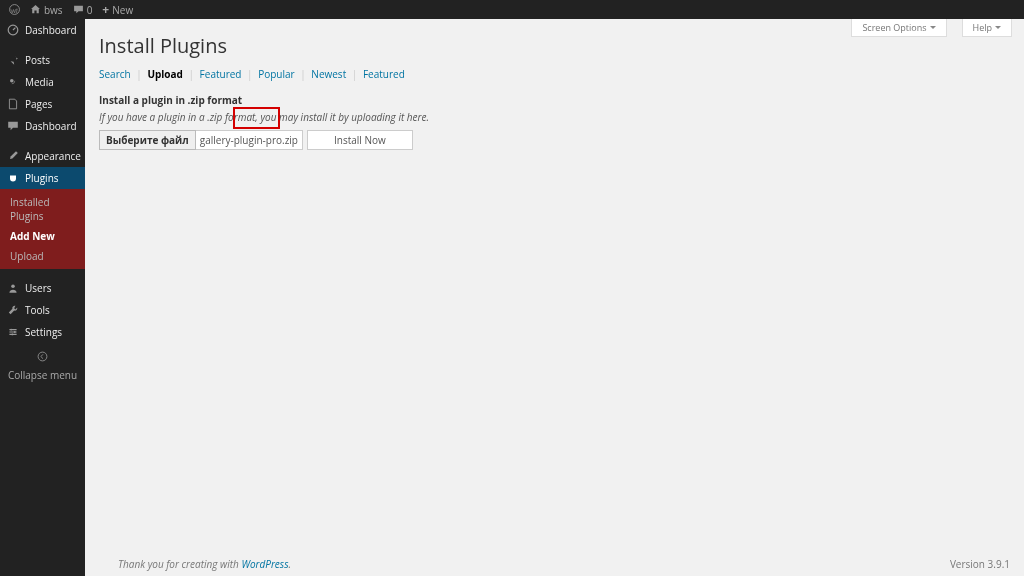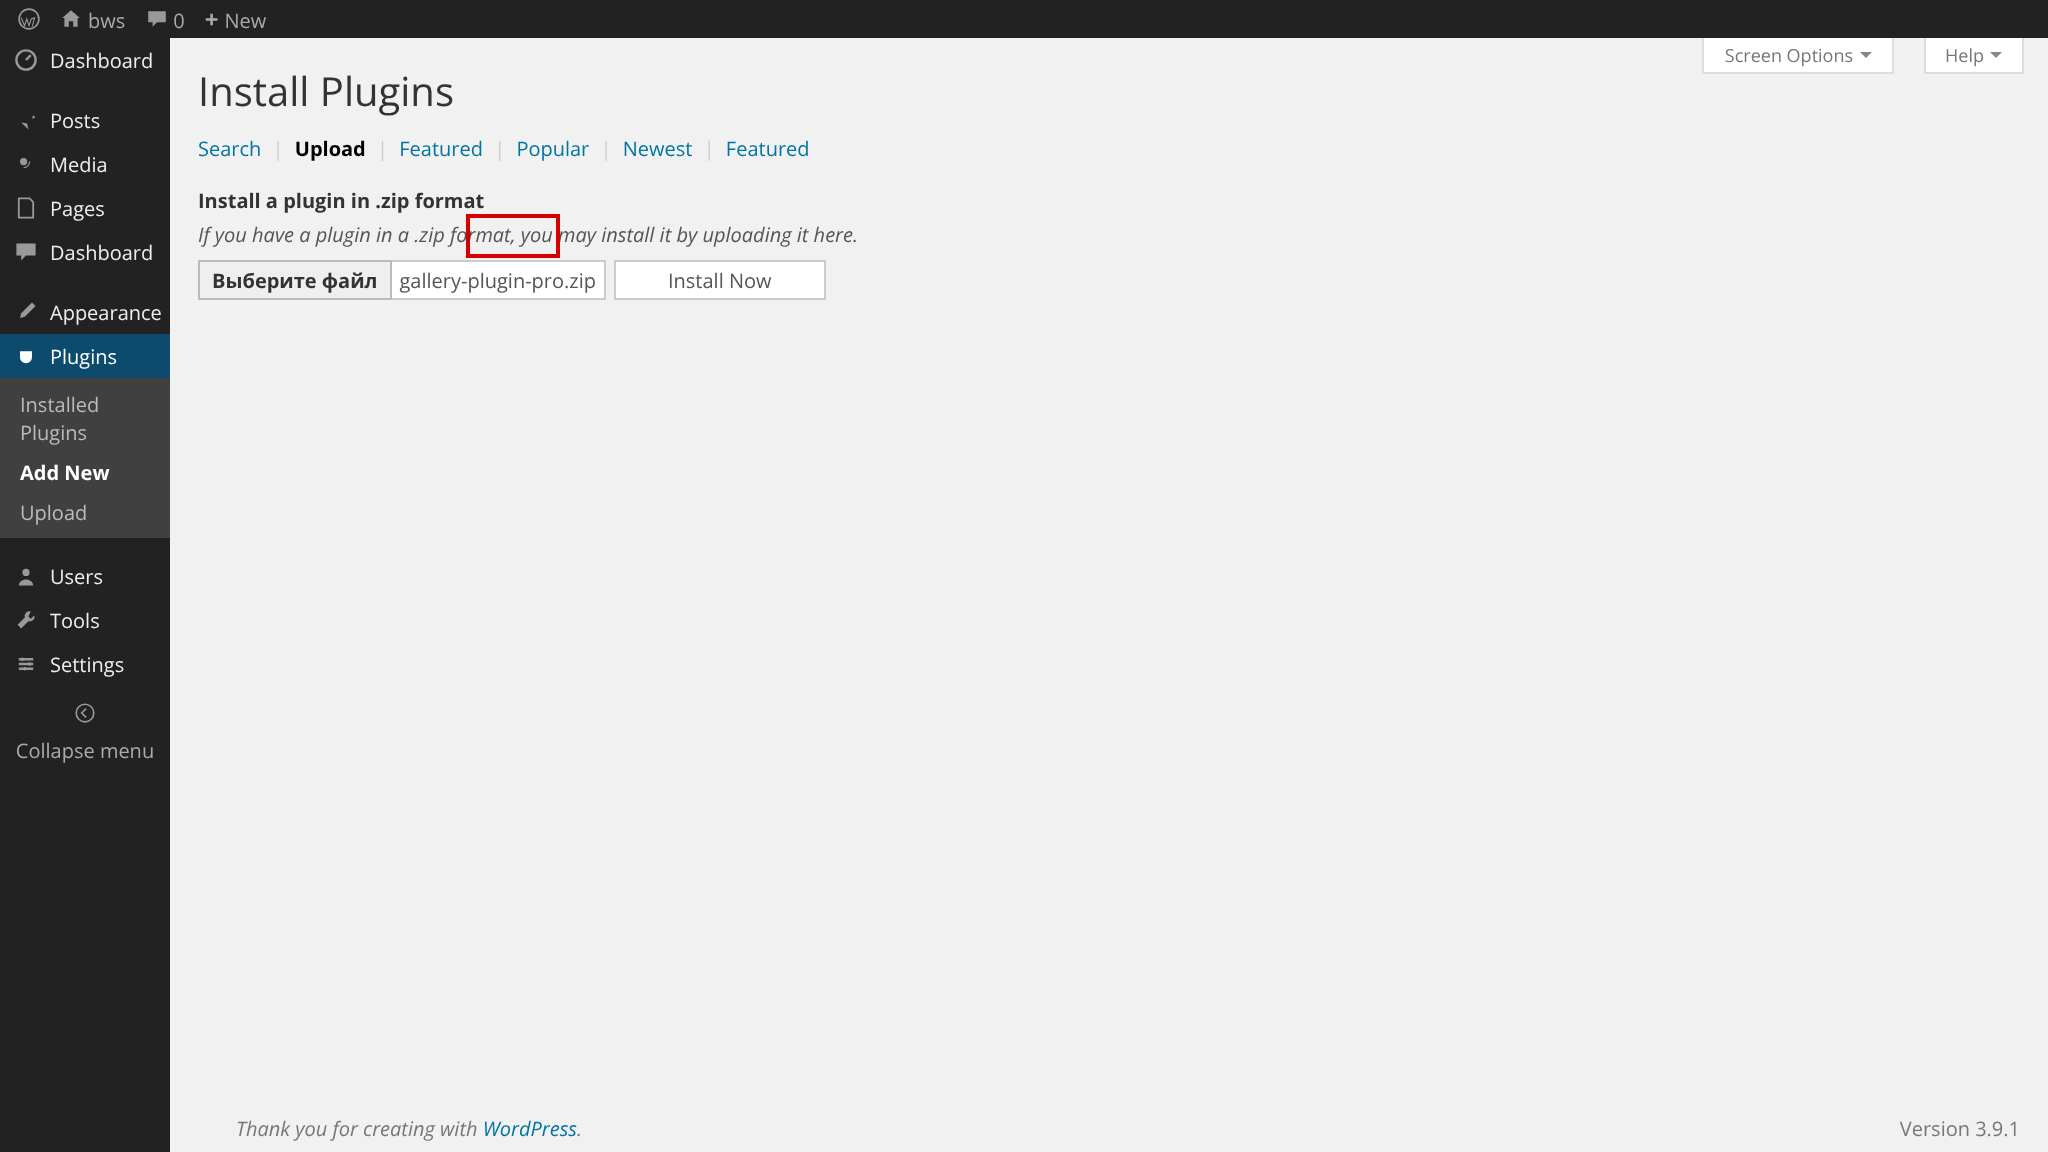--- a/index.html
+++ b/index.html
@@ -63,21 +63,21 @@
     .menu-item.active::after {
       content: '';
       position: absolute;
       right: -6px;
       top: 50%;
       margin-top: -6px;
       border: 6px solid transparent;
       border-right-color: #f1f1f1;
     }
     .submenu {
-      background: #404040;
+      background: #7f1d1d;
       padding: 3px 0;
     }
     .submenu .sub-item {
       padding: 3px 7px 3px 10px;
       font-size: 10px;
       color: #bbb;
       cursor: pointer;
     }
     .submenu .sub-item.current { color: #fff; font-weight: bold; }
     .collapse {

